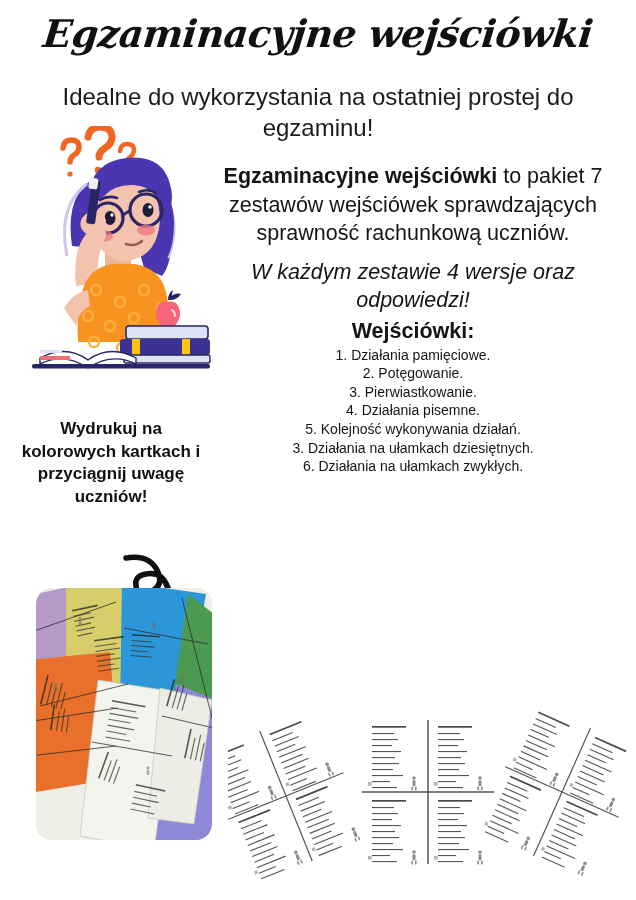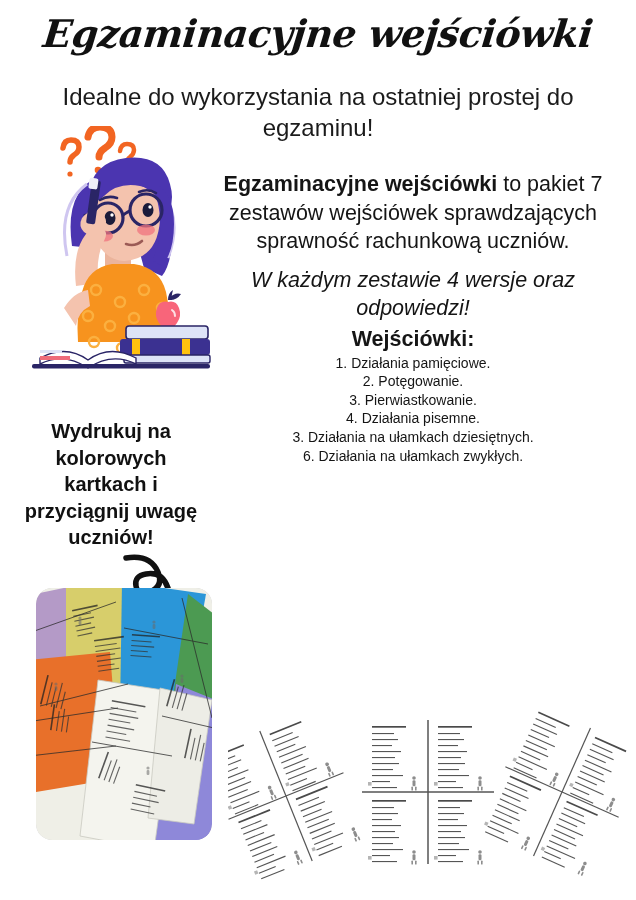--- a/index.html
+++ b/index.html
@@ -88,21 +88,21 @@
   }
 
   
   .promo-text {
     position: absolute;
     left: 18px;
     top: 418px;
     width: 186px;
     text-align: center;
     font-weight: 700;
-    font-size: 20px;
+    font-size: 17px;
     line-height: 1.33;
     color: #111111;
   }
 
   
   .doodle-arrow {
     position: absolute;
     left: 100px;
     top: 548px;
     width: 112px;
@@ -233,30 +233,31 @@
       <path d="M18 232 q26 -14 48 2 q22 -16 48 -2 l0 6 q-24 -12 -48 4 q-24 -16 -48 -4 z" fill="#ffffff" stroke="#2A2566" stroke-width="1.4"></path>
       <path d="M18 230 h30 v4 h-30 z" fill="#EE6C7A"></path>
       <path d="M18 224 h22 v3 h-22 z" fill="#DDE3F7"></path>
     </g>
 
     <rect x="10" y="238" width="178" height="4.5" rx="2" fill="#2A2566"></rect>
   </svg>
 </div>
 
 <div class="body-copy">
-  <p style="margin:8px;">
+  <p style="margin:0;">
     <span class="lead">Egzaminacyjne wejściówki</span><span> to pakiet 7 zestawów wejściówek sprawdzających sprawność rachunkową uczniów.</span>
   </p>
   <span class="em-line">W każdym zestawie 4 wersje oraz odpowiedzi!</span>
   <span class="list-head">Wejściówki:</span>
   <ol class="numbered-list">
     <li>1. Działania pamięciowe.</li>
     <li>2. Potęgowanie.</li>
     <li>3. Pierwiastkowanie.</li>
     <li>4. Działania pisemne.</li>
+    <li>5. Kolejność wykonywania działań.</li>
     <li>3. Działania na ułamkach dziesiętnych.</li>
     <li>6. Działania na ułamkach zwykłych.</li>
   </ol>
 </div>
 
 <div class="promo-text">Wydrukuj na kolorowych kartkach i przyciągnij uwagę uczniów!</div>
 
 <div class="doodle-arrow">
   <svg viewBox="0 0 112 112" xmlns="http://www.w3.org/2000/svg" aria-hidden="true">
     <path d="M26 10 q24 -4 32 14 q6 14 -8 20 q-12 5 -14 -6 q-2 -10 10 -12 q16 -3 22 14 q8 24 -14 44 q-10 9 -22 12" fill="none" stroke="#111111" stroke-width="5.5" stroke-linecap="round" stroke-linejoin="round"></path>

